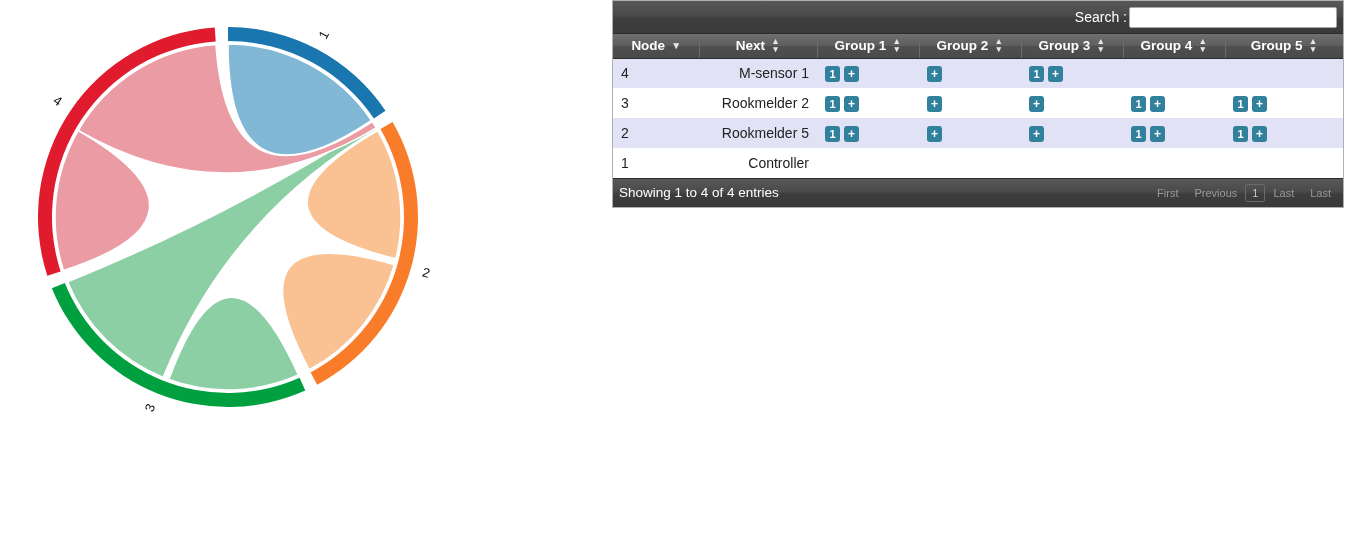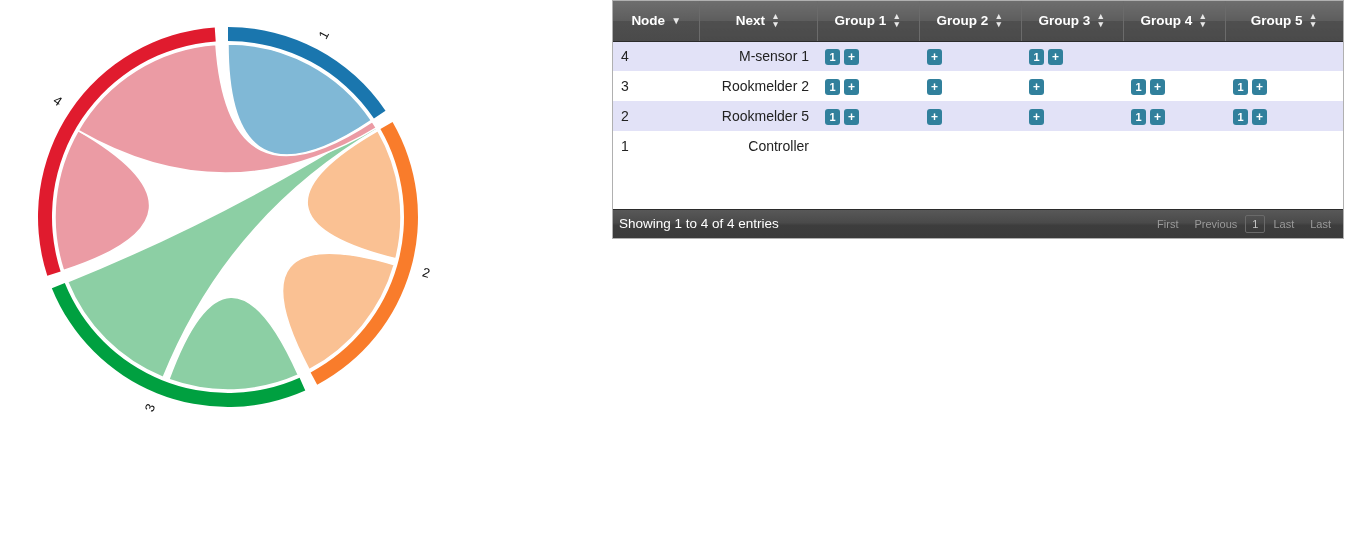--- a/index.html
+++ b/index.html
@@ -74,21 +74,21 @@
     width: 730px;
     border-collapse: collapse;
     table-layout: fixed;
     font-size: 14px;
   }
   table.dt thead th {
     background: linear-gradient(to bottom, #6e6e6e 0%, #5d5d5d 50%, #4f4f4f 51%, #4a4a4a 100%);
     color: #ffffff;
     font-weight: bold;
     font-size: 13.5px;
-    height: 40px;
+    height: 24px;
     text-align: center;
     padding: 0 14px;
     border-right: 1px solid #6b6b6b;
     border-bottom: 1px solid #2b2b2b;
     position: relative;
     white-space: nowrap;
     box-sizing: border-box;
   }
   table.dt thead th:last-child { border-right: none; }
   .th-inner {
@@ -143,21 +143,20 @@
   }
   .badge.plus { font-size: 12px; }
 
   .dt-bottom {
     background: linear-gradient(to bottom, #585858 0%, #4a4a4a 45%, #3d3d3d 55%, #3a3a3a 100%);
     height: 28px;
     position: relative;
     border-top: 1px solid #2b2b2b;
     color: #ffffff;
     font-size: 13.5px;
-    margin-top: 48px;
   }
   .dt-info {
     position: absolute;
     left: 6px;
     top: 0;
     height: 28px;
     line-height: 28px;
     white-space: nowrap;
   }
   .dt-paginate {
@@ -208,20 +207,26 @@
         <text x="324.7111419338935" y="35.11279587106105" class="chord-label" text-anchor="middle" dominant-baseline="middle" transform="rotate(-62 324.7111419338935 35.11279587106105)">1</text>
         <text x="426.01990936329366" y="273.7812952983018" class="chord-label" text-anchor="middle" dominant-baseline="middle" transform="rotate(16 426.01990936329366 273.7812952983018)">2</text>
         <text x="150.83104175632212" y="407.9998740407582" class="chord-label" text-anchor="middle" dominant-baseline="middle" transform="rotate(-68 150.83104175632212 407.9998740407582)">3</text>
         <text x="57.21826005366137" y="101.80626188502619" class="chord-label" text-anchor="middle" dominant-baseline="middle" transform="rotate(34 57.21826005366137 101.80626188502619)">4</text>
       </g>
   </svg>
 </div>
 
 <div id="table-panel">
 
+  <div class="dt-top">
+    <div class="dt-filter">
+      <span class="dt-filter-label">Search :</span>
+      <input type="text" placeholder="" style="">
+    </div>
+  </div>
 
   <table class="dt">
     <colgroup>
       <col style="width:86px">
       <col style="width:118px">
       <col style="width:102px">
       <col style="width:102px">
       <col style="width:102px">
       <col style="width:102px">
       <col style="width:118px">

